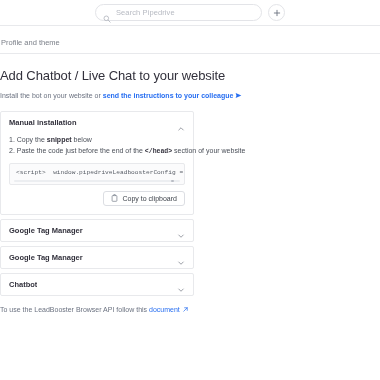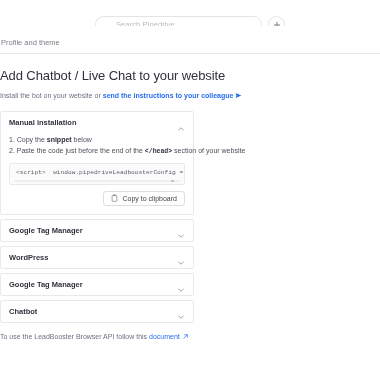--- a/index.html
+++ b/index.html
@@ -6,21 +6,21 @@
   html, body {
     width: 380px; height: 380px;
     overflow: hidden;
     background: #ffffff;
     font-family: "Liberation Sans", sans-serif;
     -webkit-font-smoothing: antialiased;
   }
 
   
   .topbar {
-    position: absolute; top: 12px; left: 0;
+    position: absolute; top: 0; left: 0;
     width: 380px; height: 26px;
     background: #ffffff;
     border-bottom: 1px solid #e8e9ec;
     display: flex; align-items: center; justify-content: center;
   }
   .search-wrap {
     display: flex; align-items: center; gap: 6px;
   }
   .search-box {
     width: 167px; height: 17px;
@@ -253,30 +253,20 @@
         <div class="card-head">
           <span class="t">Google Tag Manager</span>
           <span class="chev">
             <svg viewBox="0 0 16 16" fill="none" stroke="#8a8e97" stroke-width="1.7" stroke-linecap="round" stroke-linejoin="round">
                 <polyline points="3.5,6 8,10.5 12.5,6"></polyline>
               </svg>
           </span>
         </div>
       </div>
 
-      <div class="card">
-        <div class="card-head">
-          <span class="t">WordPress</span>
-          <span class="chev">
-            <svg viewBox="0 0 16 16" fill="none" stroke="#8a8e97" stroke-width="1.7" stroke-linecap="round" stroke-linejoin="round">
-                <polyline points="3.5,6 8,10.5 12.5,6"></polyline>
-              </svg>
-          </span>
-        </div>
-      </div>
 
       <div class="card">
         <div class="card-head">
           <span class="t">Google Tag Manager</span>
           <span class="chev">
             <svg viewBox="0 0 16 16" fill="none" stroke="#8a8e97" stroke-width="1.7" stroke-linecap="round" stroke-linejoin="round">
                 <polyline points="3.5,6 8,10.5 12.5,6"></polyline>
               </svg>
           </span>
         </div>

